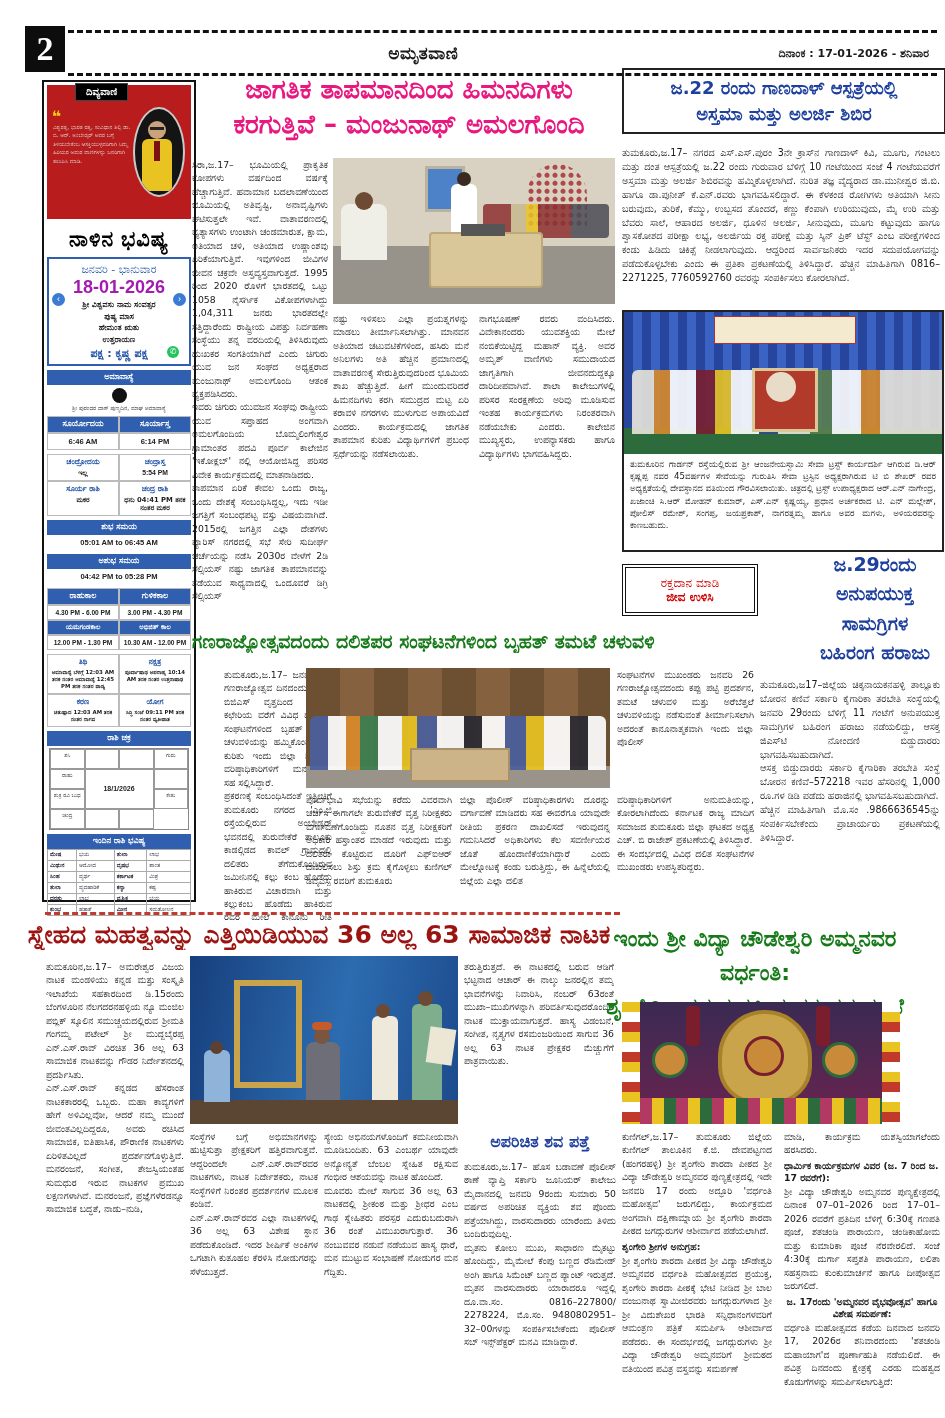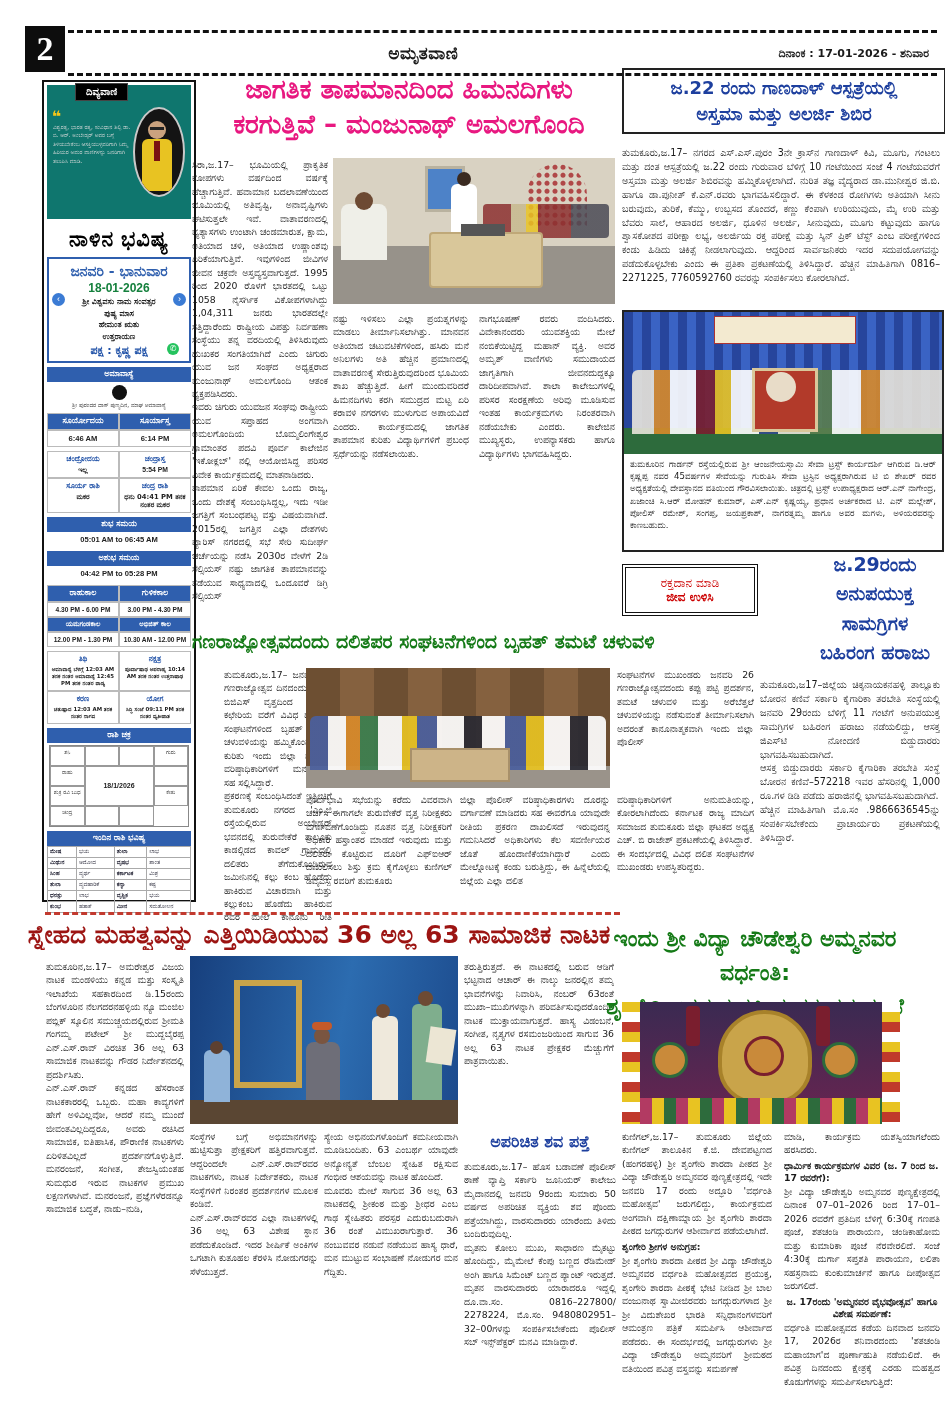--- a/index.html
+++ b/index.html
@@ -13,31 +13,31 @@
   #header{left:68px;top:30px;width:869px;height:40px;border-top:3px dashed #111;border-bottom:3px dashed #111;
           display:flex;align-items:center;}
   #pageno{left:25px;top:26px;width:40px;height:46px;background:#0d0d0d;color:#fff;
           font-family:"Liberation Serif","DejaVu Serif",serif;font-size:34px;font-weight:bold;
           display:flex;align-items:center;justify-content:center;}
   #masthead{flex:1;text-align:center;font-weight:bold;font-size:17px;letter-spacing:.5px;}
   #dateline{font-size:11px;font-weight:bold;padding-right:8px;white-space:nowrap;}
   
   #sidebar{left:42px;top:80px;width:154px;height:822px;border:2px solid #111;background:#fff;padding:3px;box-sizing:border-box;}
   .sb{margin-bottom:4px;}
-  #ad{background:#0f766e;height:134px;position:relative;color:#eee;text-decoration:underline;}
+  #ad{background:#b91c1c;height:134px;position:relative;color:#eee;text-decoration:underline;}
   #ad-tab{position:absolute;left:28px;top:-2px;background:#000;border:1px solid #444;color:#fff;
           font-size:10px;font-weight:bold;padding:2px 10px;}
   #ad-quote{position:absolute;left:5px;top:22px;color:#f5c518;font-size:16px;font-weight:bold;}
   #ad-text{position:absolute;left:6px;top:38px;width:82px;font-size:5.6px;line-height:1.5;color:#ddd;}
   #ad-oval{position:absolute;right:6px;top:22px;width:48px;height:86px;border-radius:50%;
            background:#141414;border:2px solid #c9c9c9;overflow:hidden;}
   #naalina{font-size:21px;font-weight:bold;text-align:center;letter-spacing:1px;color:#000;padding:4px 0 2px;}
   #datecard{border:2px solid #2f5fae;background:#fff;text-align:center;padding:4px 2px;position:relative;}
-  .dc-day{color:#2f5fae;font-size:14px;font-weight:bold;}
-  .dc-date{color:#15803d;font-size:12px;font-weight:bold;margin:1px 0;}
+  .dc-day{color:#2f5fae;font-size:11px;font-weight:normal;}
+  .dc-date{color:#a21caf;font-size:18px;font-weight:bold;margin:1px 0;}
   .dc-line{font-size:7.8px;font-weight:bold;color:#222;line-height:1.5;}
   .dc-paksha{font-size:11px;font-weight:bold;color:#1d4fa6;margin-top:1px;}
   .nav-dot{position:absolute;top:34px;width:13px;height:13px;border-radius:50%;background:#3b7bd4;color:#fff;
            font-size:9px;line-height:13px;text-align:center;cursor:pointer;}
   #wa{position:absolute;right:10px;bottom:6px;width:12px;height:12px;border-radius:50%;background:#25c35e;
       color:#fff;font-size:8px;line-height:12px;text-align:center;}
   .strip{background:#2f5fae;color:#fff;font-size:8px;font-weight:bold;text-align:center;padding:2.5px 0;}
   .val-row{font-size:7.6px;font-weight:bold;text-align:center;padding:3px 0;color:#222;}
   .two{display:flex;}
   .two>div{flex:1;border:1px solid #bbb;}

